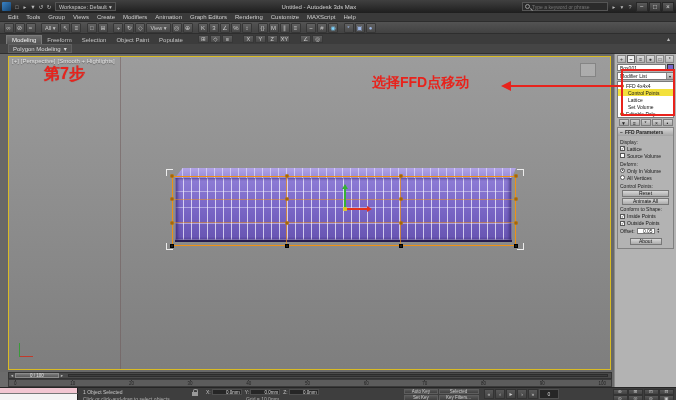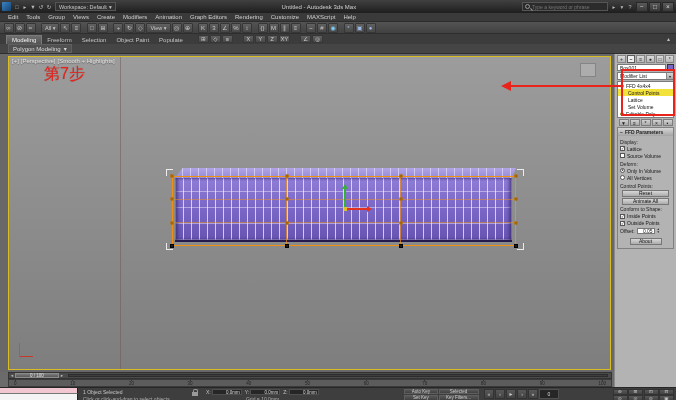--- a/index.html
+++ b/index.html
@@ -100,21 +100,21 @@
   .cb-row{display:flex;align-items:center;gap:2px;height:7px;}
   .cb{width:5px;height:5px;background:#fff;border:1px solid #555;font-size:4.5px;line-height:4px;text-align:center;color:#111;flex:none;}
   .radio{width:5px;height:5px;border-radius:50%;background:#fff;border:1px solid #555;font-size:3.5px;line-height:3.5px;text-align:center;color:#111;flex:none;}
   .p-btn{height:7px;margin:1px 2px;background:linear-gradient(#d8d8d8,#ababab);border:1px solid #777;display:flex;align-items:center;justify-content:center;color:#111;}
   .offset-row{display:flex;align-items:center;gap:2px;height:8px;}
   .spin-field{width:18px;height:6px;background:#fff;border:1px solid #777;display:flex;align-items:center;justify-content:flex-end;padding-right:1px;}
   .spinner{display:flex;flex-direction:column;font-size:3px;line-height:2.6px;color:#222;}
   .about-btn{width:32px;margin:3px auto 1px;}
 
   
-  .anno-step{position:absolute;left:44px;top:64px;font-size:16px;font-weight:normal;color:#e8231c;z-index:40;text-shadow:0 0 1px rgba(120,0,0,.4);}
+  .anno-step{position:absolute;left:44px;top:64px;font-size:16px;font-weight:bold;color:#e8231c;z-index:40;text-shadow:0 0 1px rgba(120,0,0,.4);}
   .anno-tip{position:absolute;left:372px;top:74px;font-size:14px;font-weight:bold;color:#e8231c;z-index:40;}
   .anno-line{position:absolute;left:510px;top:85px;width:112px;height:2px;background:#e8231c;z-index:40;}
   .anno-head{position:absolute;left:501px;top:80.5px;width:0;height:0;border-top:5px solid transparent;border-bottom:5px solid transparent;border-right:10px solid #e8231c;z-index:40;}
   .anno-rect{position:absolute;left:621px;top:69px;width:54px;height:47px;border:2px solid #e8231c;z-index:40;}
 
   
   .time-slider{position:absolute;left:8px;top:372px;width:604px;height:7px;background:#4a4a4a;border:1px solid #333;display:flex;align-items:center;}
   .ts-arrow{width:6px;font-size:4px;color:#bbb;text-align:center;flex:none;}
   .ts-handle{width:44px;height:5px;background:linear-gradient(#7a7a7a,#5a5a5a);border:1px solid #8c8c8c;color:#e0e0e0;font-size:4.5px;display:flex;align-items:center;justify-content:center;flex:none;}
   .ts-track{flex:1;height:3px;margin:0 3px;background:#3e3e3e;border:1px solid #2c2c2c;}
@@ -410,20 +410,21 @@
           </div>
           <div class="p-btn about-btn">About</div>
         </div>
       </div>
     </div>
   </div>
 
   <div class="panel-ext"></div>
 
   <div class="anno-step">第7步</div>
+  <div class="anno-tip">选择FFD点移动</div>
   <div class="anno-head"></div>
   <div class="anno-line"></div>
   <div class="anno-rect"></div>
 
   <div class="time-slider">
     <span class="ts-arrow">◄</span>
     <div class="ts-handle">0 / 100</div>
     <span class="ts-arrow">►</span>
     <div class="ts-track"></div>
   </div>

